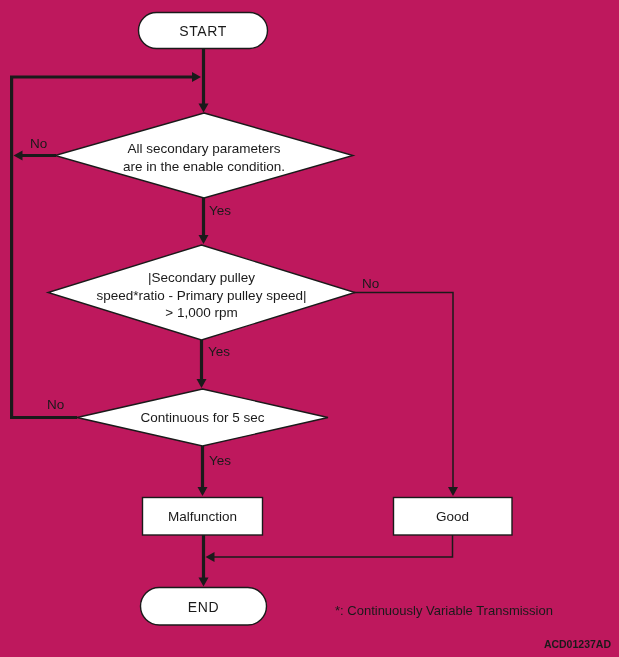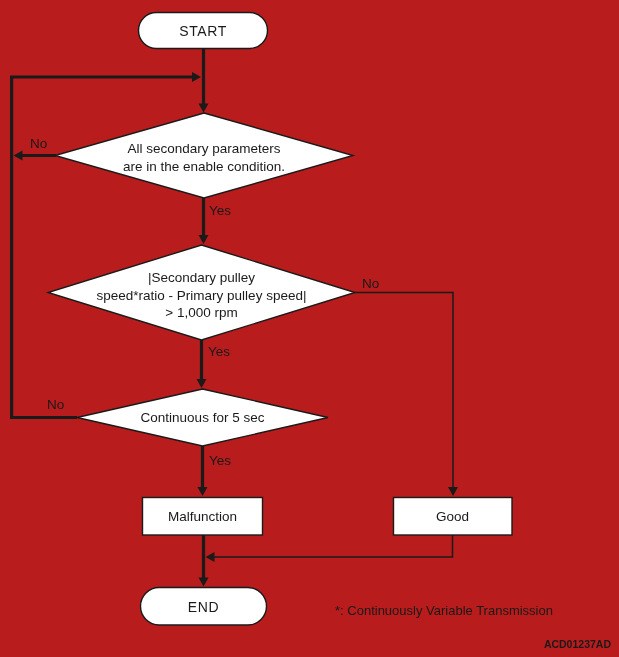--- a/index.html
+++ b/index.html
@@ -1,20 +1,20 @@
 <!DOCTYPE html>
 <html><head>
 <meta charset="utf-8">
 <style>
   html, body { margin: 0; padding: 0; background: #ffffff; }
   .page {
     position: relative;
     width: 619px;
     height: 657px;
-    background: #b91c1c;
+    background: #be185d;
     font-family: "Liberation Sans", sans-serif;
     overflow: hidden;
   }
   svg { position: absolute; inset: 0; display: block; }
   .node-text {
     font-family: "Liberation Sans", sans-serif;
     font-size: 13.5px;
     fill: #1a1a1a;
   }
   .terminal-text {

